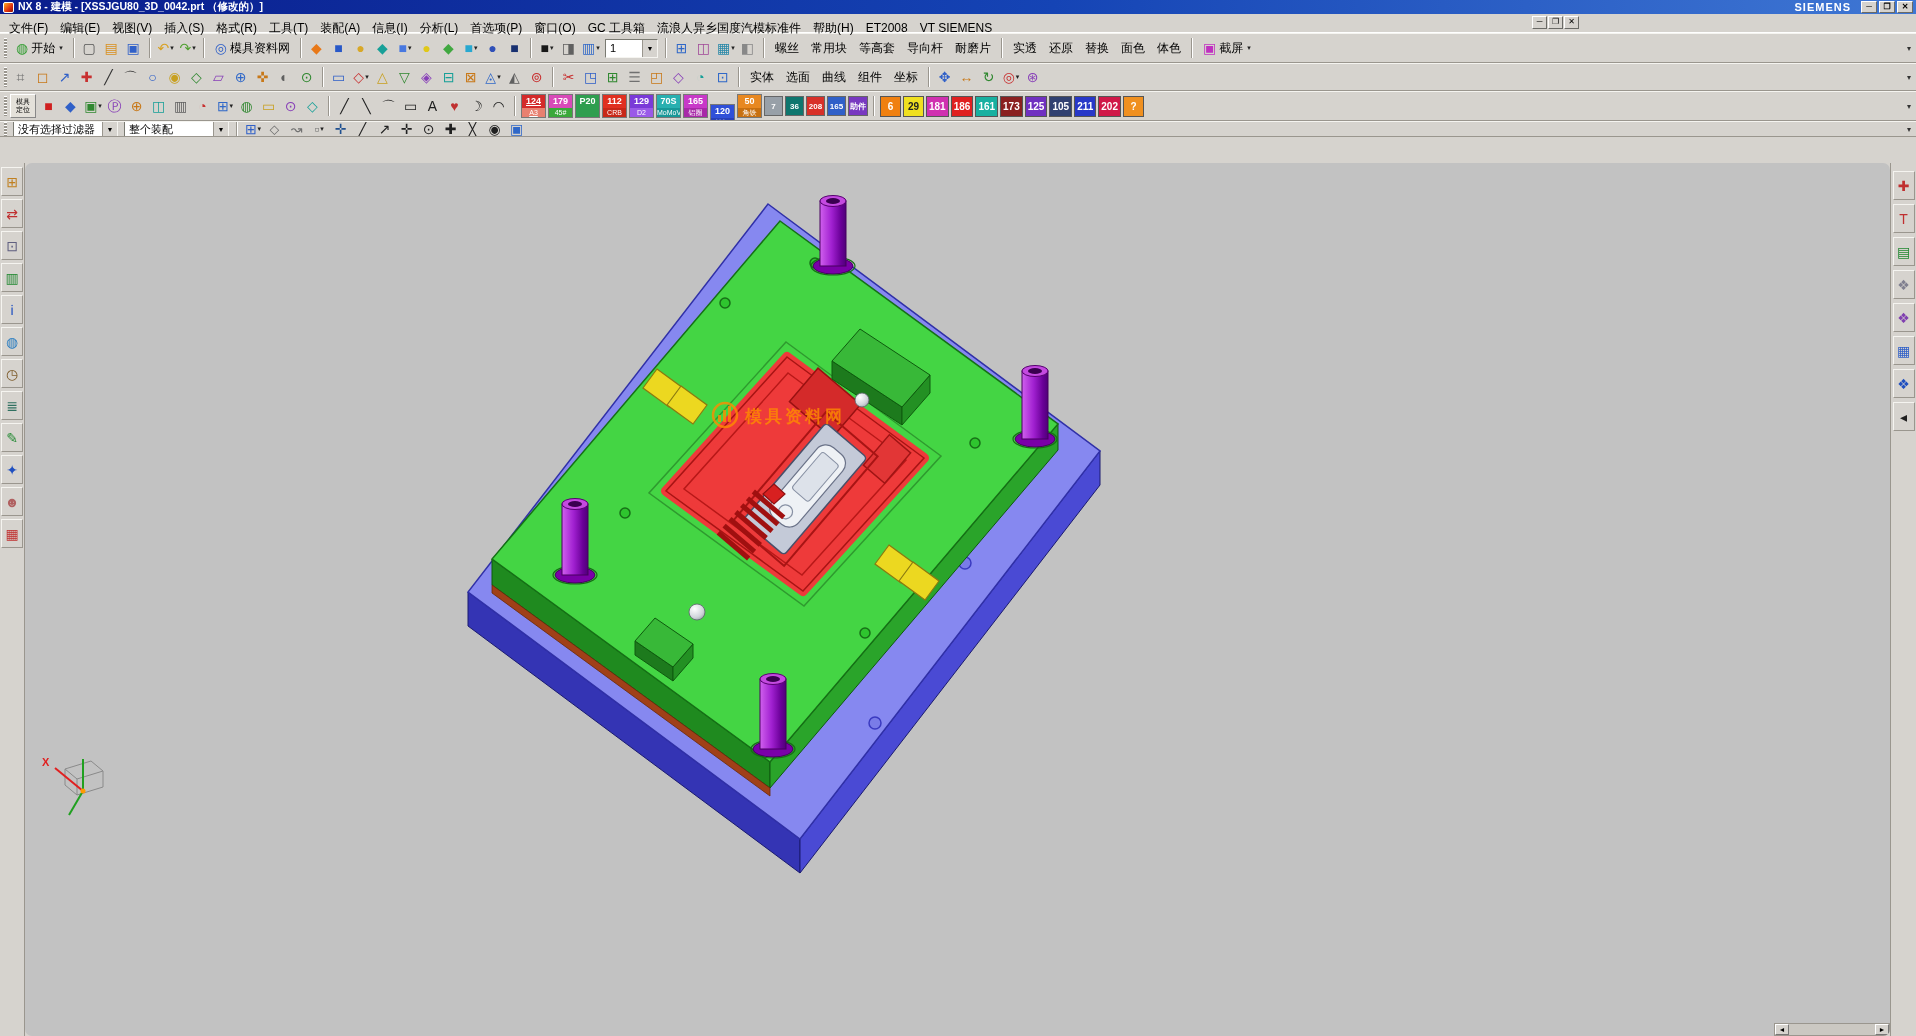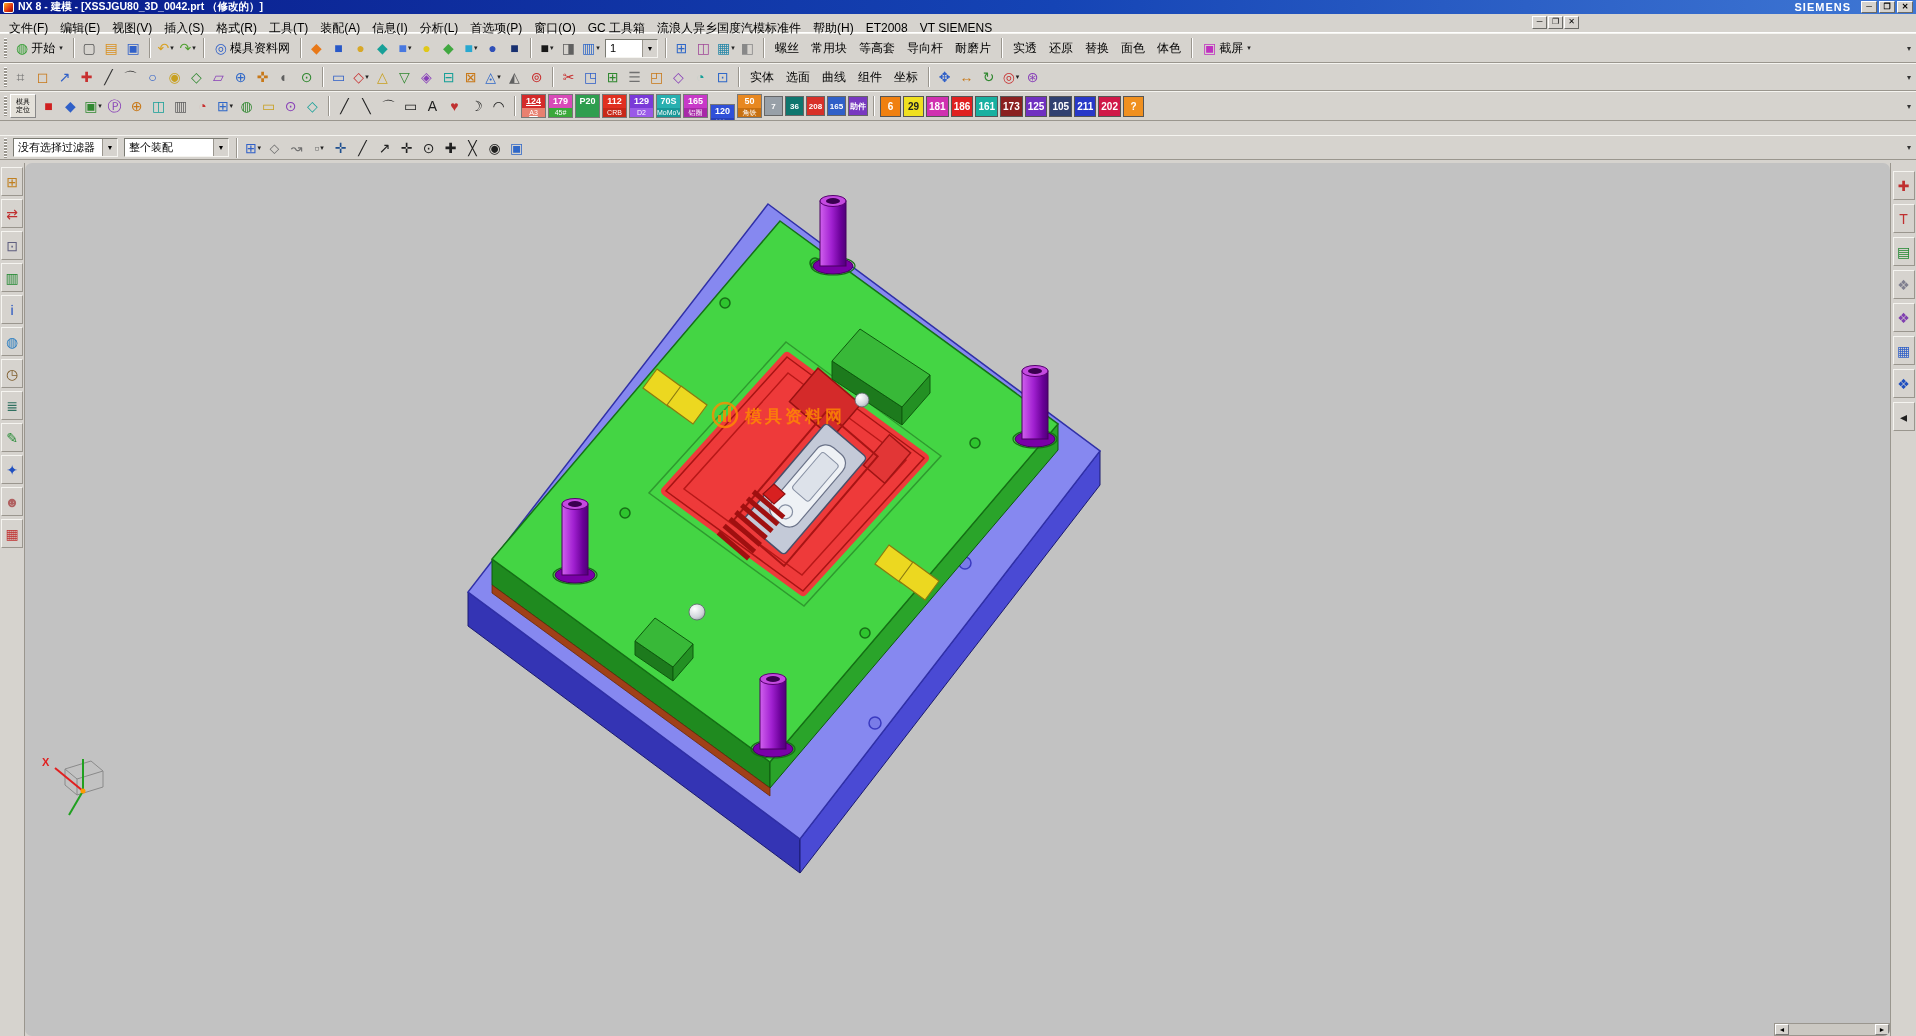--- a/index.html
+++ b/index.html
@@ -21,21 +21,21 @@
   .menubar { height:19px; background:#d6d3ce; display:flex; align-items:center; font-size:12px;
     padding-left:3px; border-bottom:1px solid #fff; position:relative; color:#000; }
   .menu-item { padding:2px 6px; white-space:nowrap;margin-top:10px; }
   .mdi-controls { position:absolute; left:1532px; top:2px; display:flex; gap:1px; }
   .mdibtn { width:15px; height:13px; background:#d6d3ce; border:1px solid;
     border-color:#fff #6a6a66 #6a6a66 #fff; font-size:8px; line-height:10px; text-align:center; }
 
   
   .toolbar { display:flex; align-items:center; background:#d6d3ce; padding:0 3px; font-size:12px;
     border-top:1px solid #f5f4f0; border-bottom:1px solid #9a968e; white-space:nowrap; overflow:hidden; }
-  .tb1 { height:30px; } .tb2 { height:28px; } .tb3 { height:30px; } .tb4 { height:25px;margin-top:14px; }
+  .tb1 { height:30px; } .tb2 { height:28px; } .tb3 { height:30px; } .tb4 { height:16px; }
   .handle { width:3px; height:20px; margin:0 3px 0 1px;
     background:repeating-linear-gradient(#fff 0 1px,#9a968e 1px 3px); }
   .sep { width:2px; height:20px; border-left:1px solid #9a968e; border-right:1px solid #fff; margin:0 4px; }
   .ilist { display:contents; }
   .ibtn { width:22px; height:22px; display:inline-flex; align-items:center; justify-content:center;
     border:1px solid transparent; }
   .ig { font-size:14px; line-height:1; }
   .dd { font-size:7px; color:#222; margin-left:1px; }
   .tbtn { display:inline-flex; align-items:center; gap:3px; padding:2px 5px; border:1px solid transparent; }
   .txtbtn { padding:3px 5px; border:1px solid transparent; }

